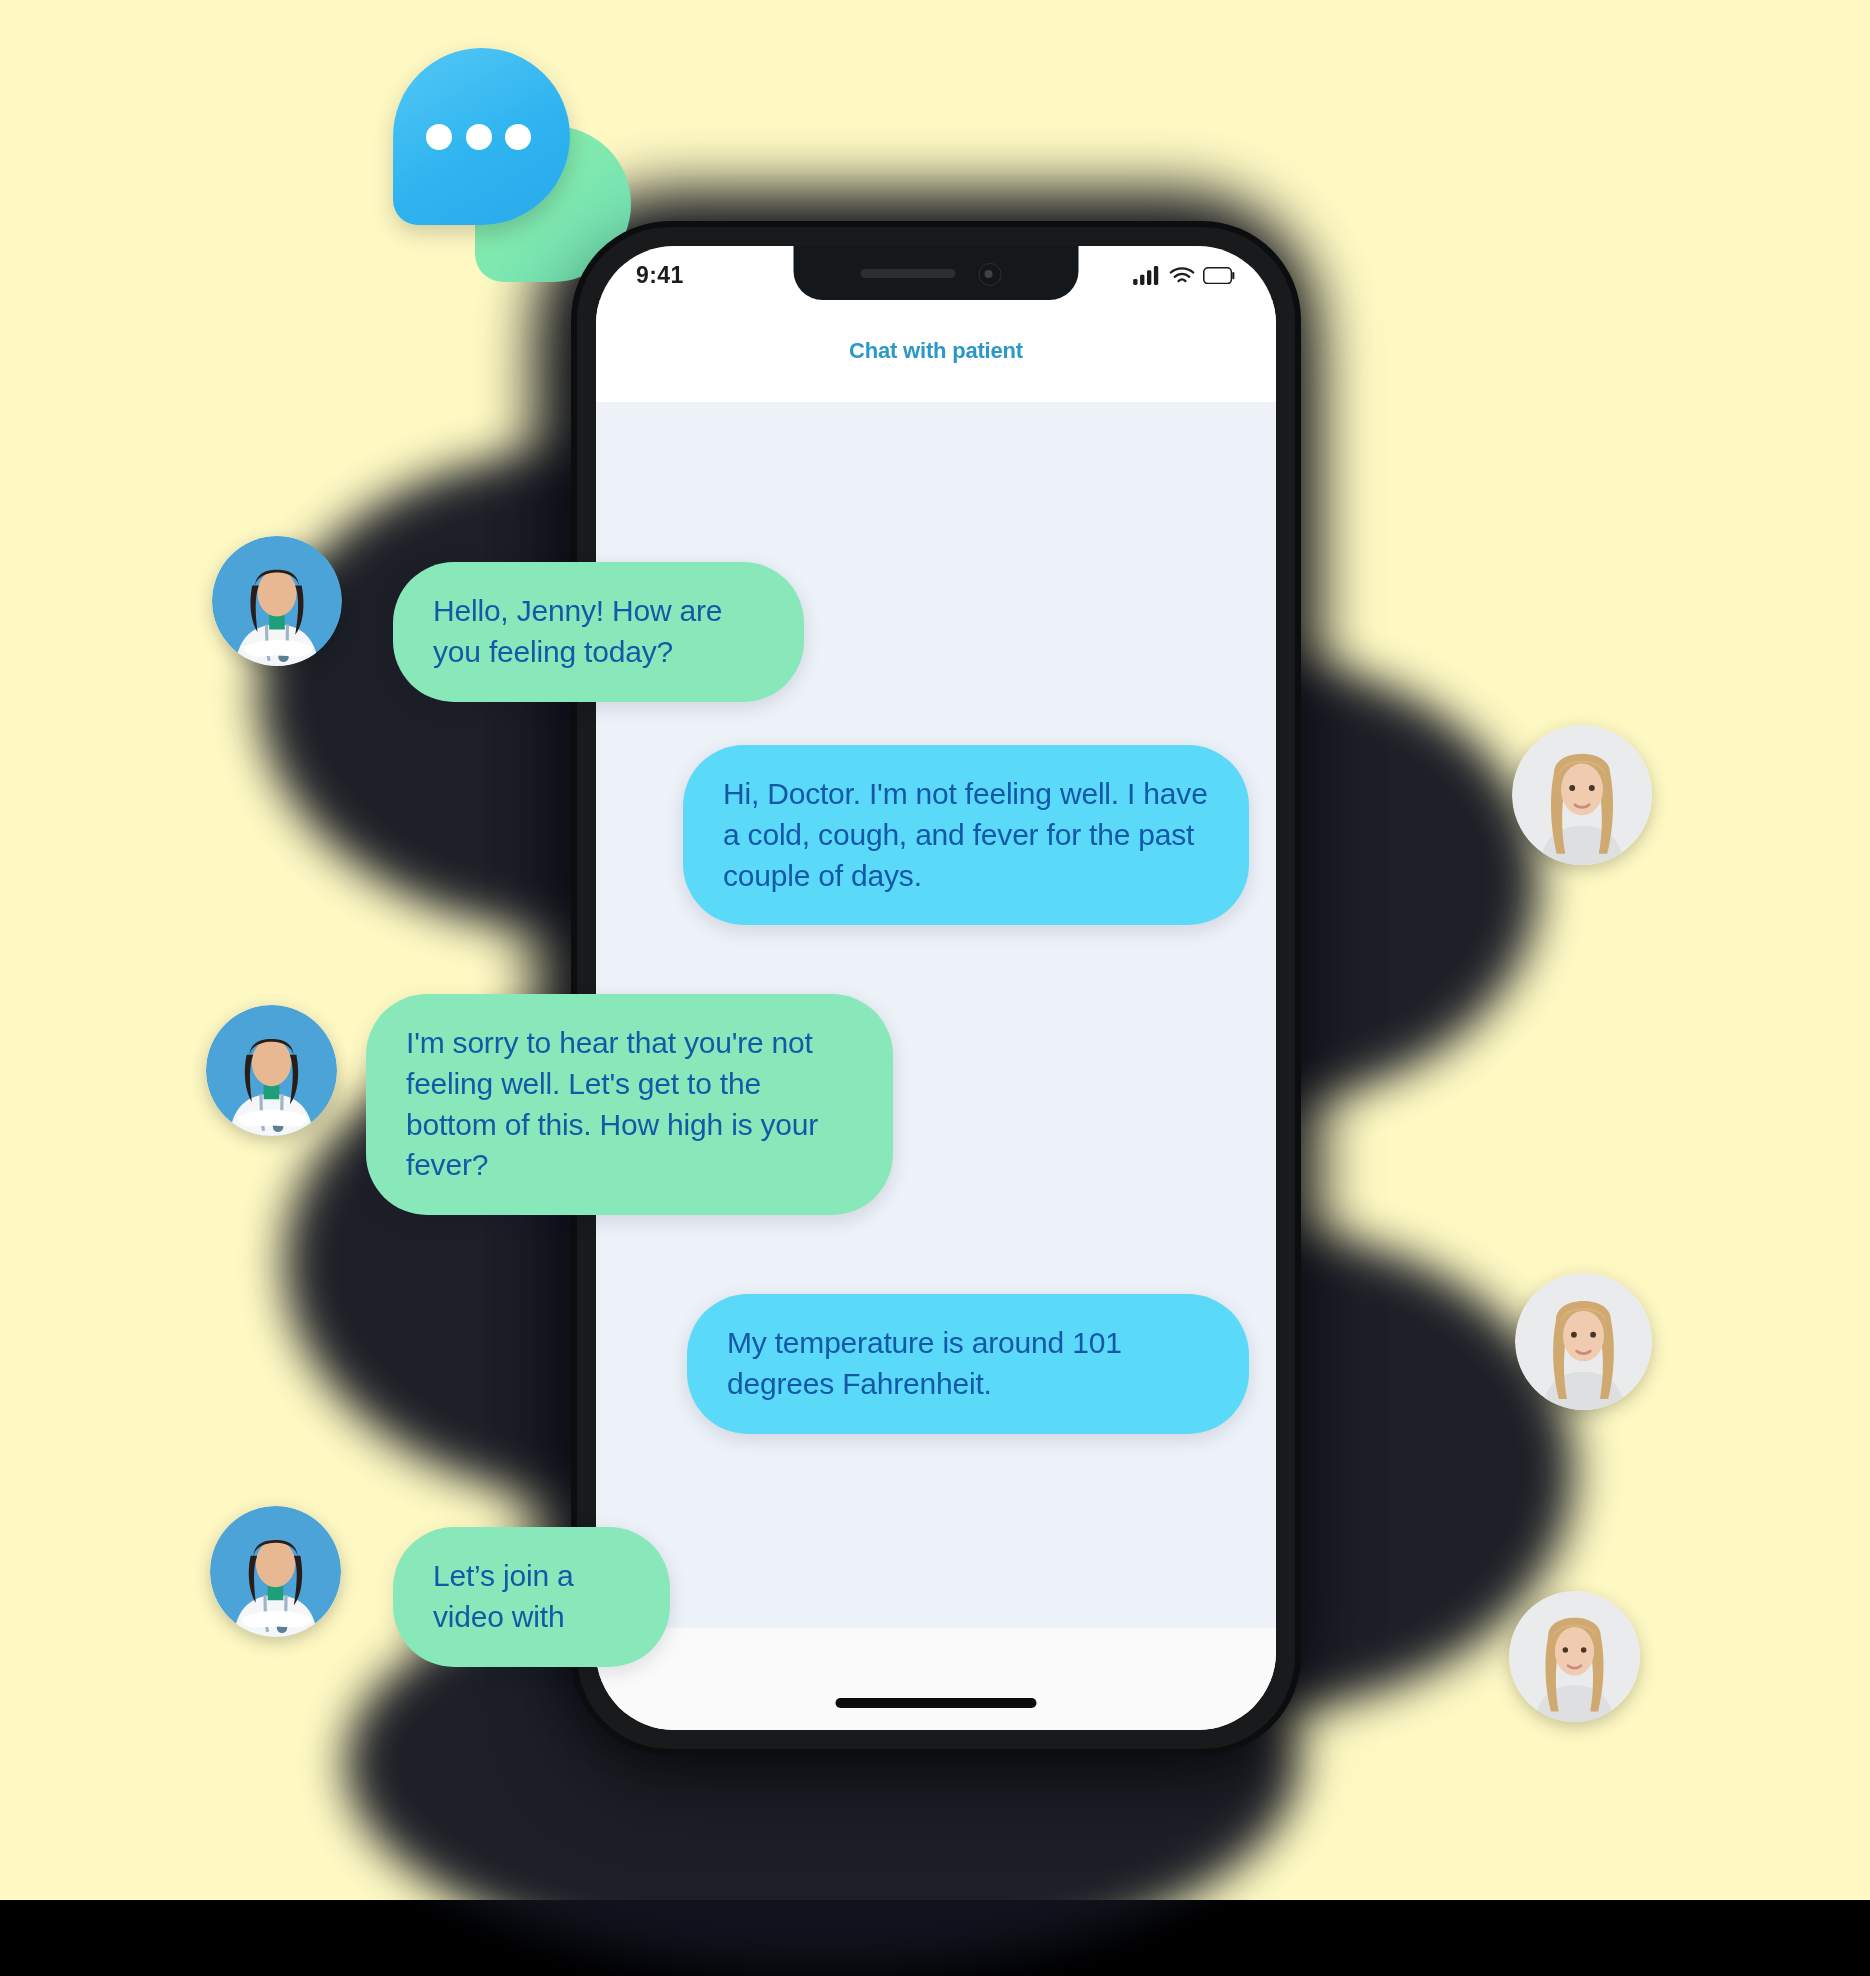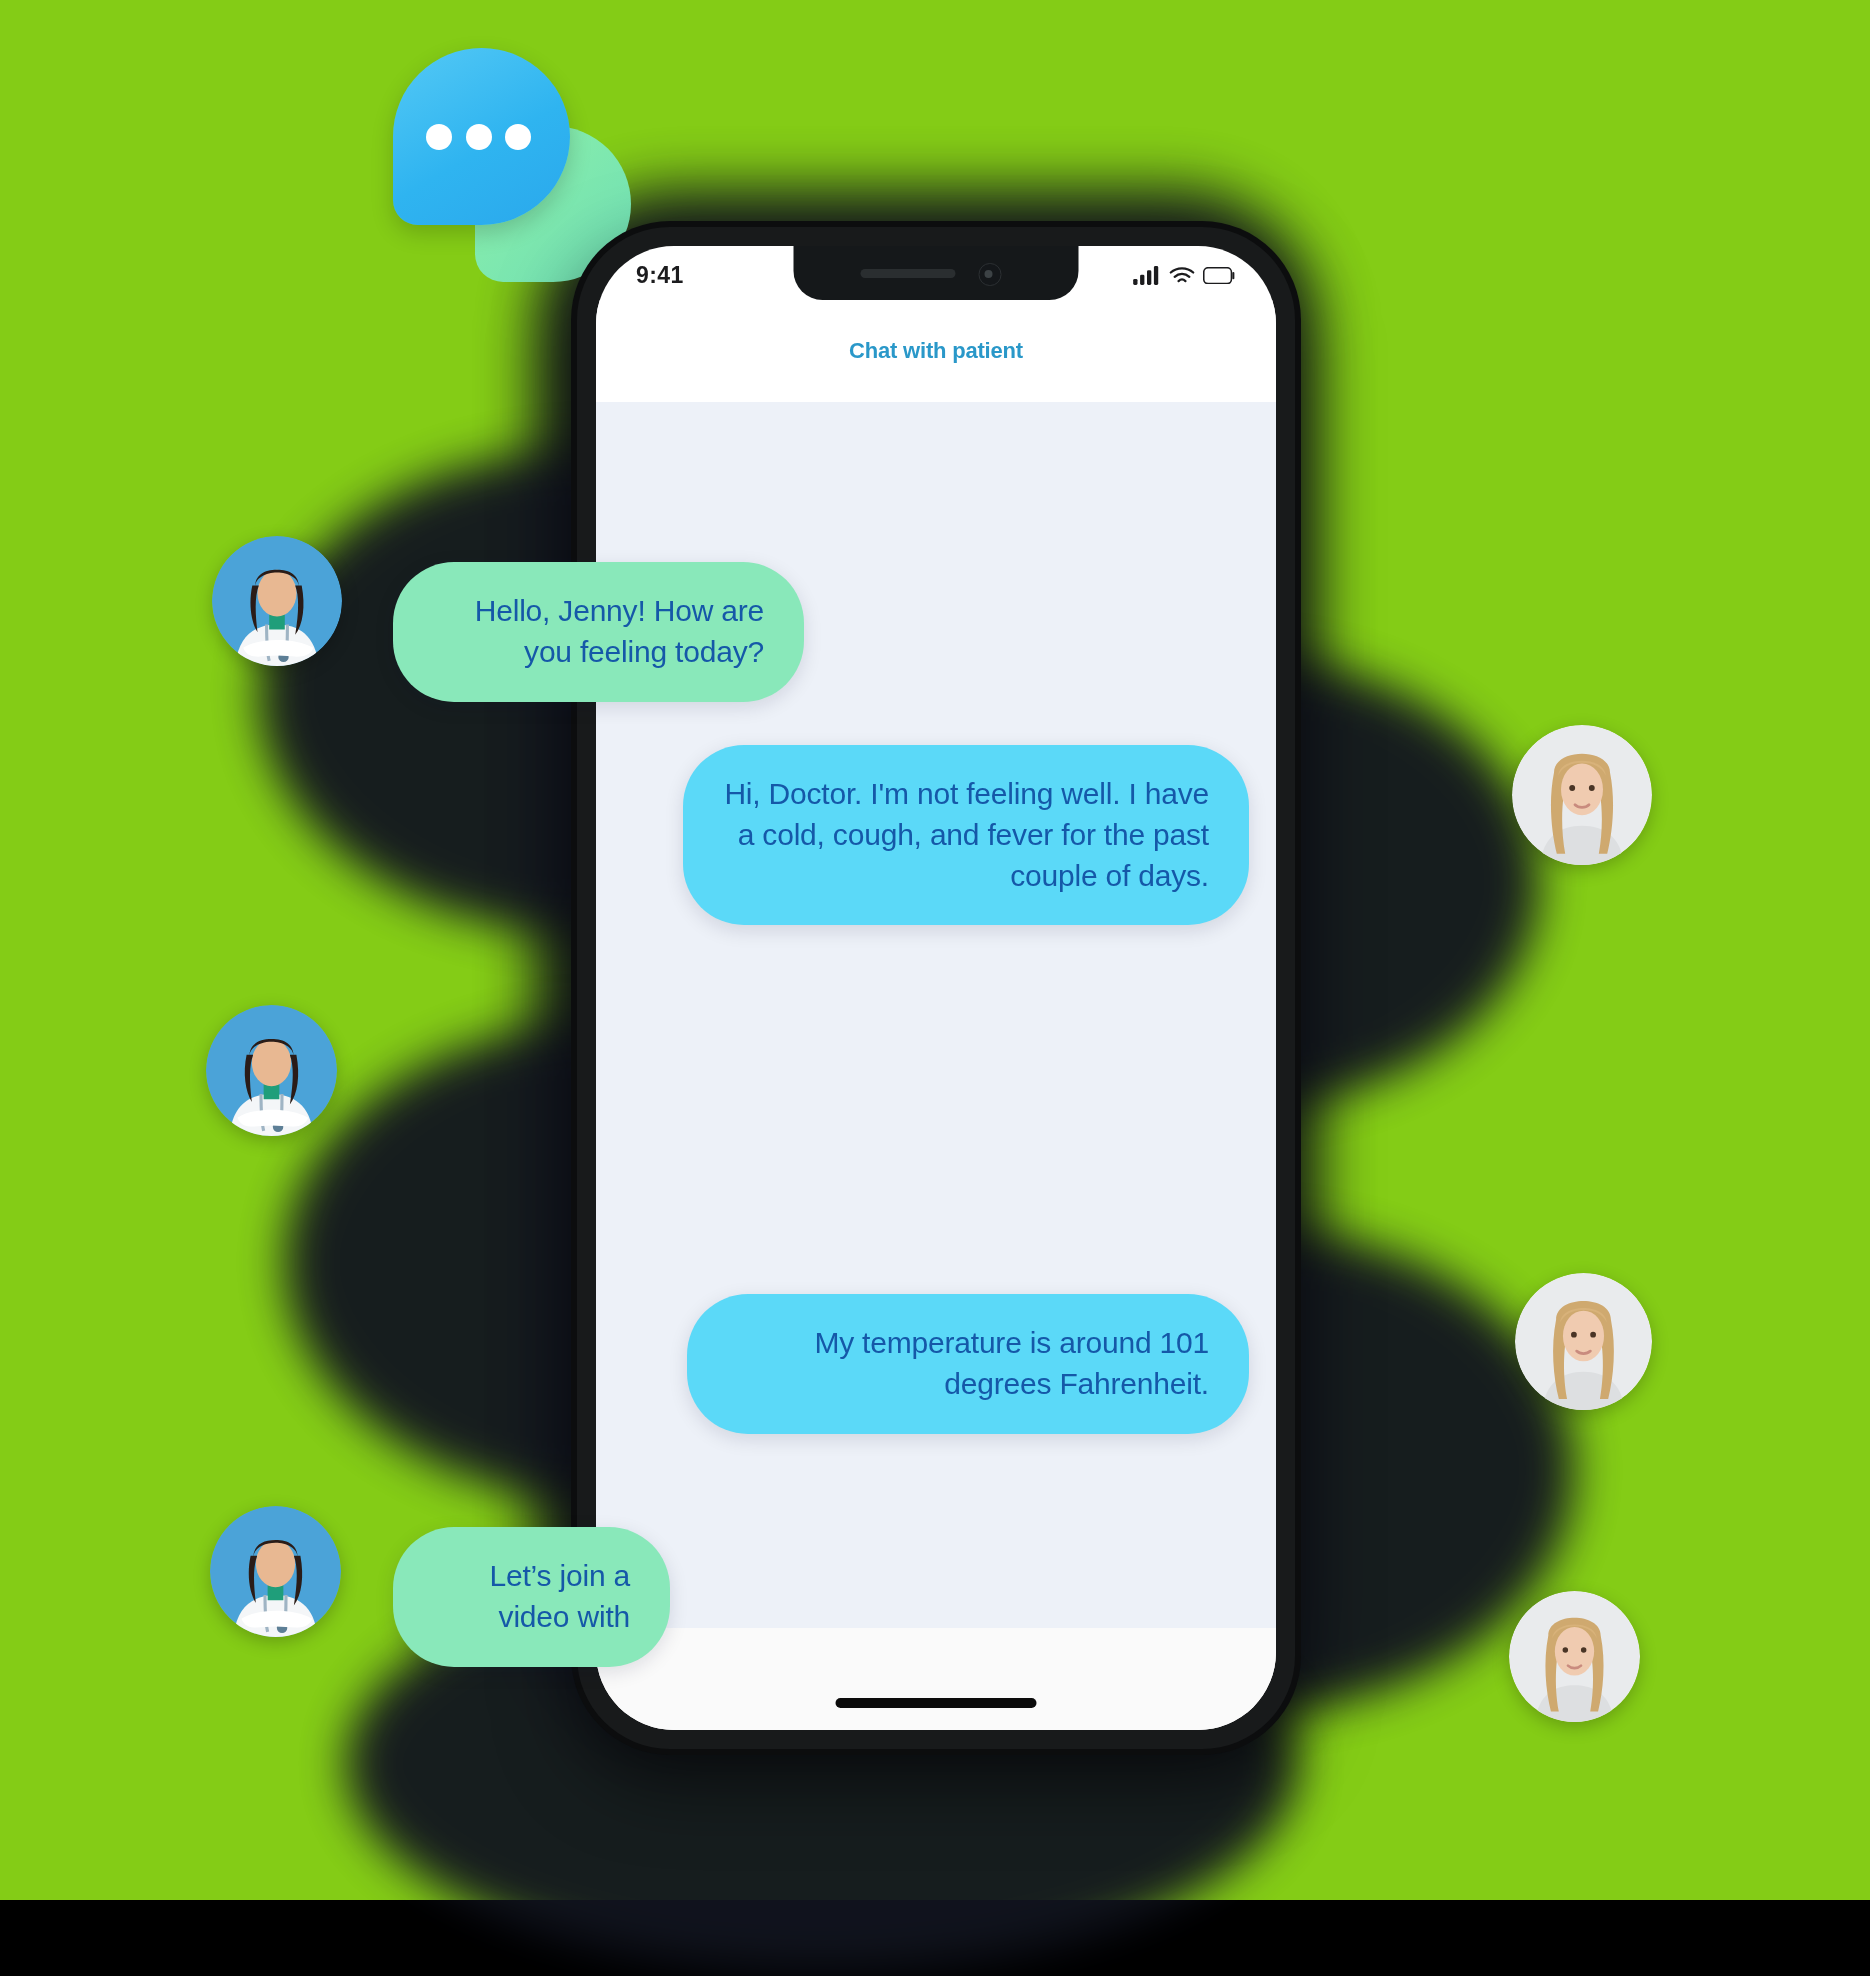--- a/index.html
+++ b/index.html
@@ -9,22 +9,21 @@
     height: 1977px;
     background: #000000;
     font-family: "Liberation Sans", sans-serif;
     overflow: hidden;
   }
 
   #stage {
     position: relative;
     width: 1870px;
     height: 1900px;
-    background: #84cc16;
-    text-align: right;
+    background: #fef9c3;
   }
 
   
   .blob {
     position: absolute;
     background: #11141f;
     filter: blur(22.5px);
     opacity: 0.95;
     border-radius: 50%;
     pointer-events: none;
@@ -363,20 +362,23 @@
         <ellipse cx="50" cy="44" rx="15" ry="18" fill="#e8b892"></ellipse>
         <path d="M33 40 C 33 24, 67 24, 67 40 C 67 30, 60 26, 50 26 C 40 26, 33 30, 33 40 Z" fill="#2a1c18"></path>
         <path d="M31 38 C 28 52, 30 66, 35 74 C 33 58, 33 46, 36 38 Z" fill="#2a1c18"></path>
         <path d="M69 38 C 72 54, 70 68, 64 76 C 67 58, 67 46, 64 38 Z" fill="#2a1c18"></path>
         <path d="M42 68 C 42 80, 42 88, 44 96" stroke="#9fb4c4" stroke-width="2.4" fill="none"></path>
         <path d="M58 68 C 58 80, 58 86, 56 92" stroke="#9fb4c4" stroke-width="2.4" fill="none"></path>
         <circle cx="55" cy="93" r="4" fill="#5d7f96"></circle>
         <path d="M24 86 C 36 78, 64 78, 78 86 C 74 96, 62 92, 50 92 C 38 92, 28 96, 24 86 Z" fill="#ffffff"></path>
       </svg>
     </div>
+    <div class="bubble doctor" id="b3">
+      <span class="bubble-text"> I'm sorry to hear that you're not feeling well. Let's get to the bottom of this. How high is your fever?</span>
+    </div>
 
     <div class="bubble patient" id="b4">
       <span class="bubble-text">My temperature is around 101 degrees Fahrenheit.</span>
     </div>
     <div class="avatar" id="av4">
       <svg viewBox="0 0 100 100">
         <circle cx="50" cy="50" r="50" fill="#e9ebed"></circle>
         <path d="M20 100 C 22 80, 34 72, 50 72 C 66 72, 78 80, 80 100 Z" fill="#dddfe1"></path>
         <path d="M30 34 C 30 16, 70 16, 70 34 C 74 54, 72 76, 68 92 L 62 92 C 66 70, 64 48, 60 36 L 40 36 C 36 48, 34 70, 38 92 L 32 92 C 28 76, 26 54, 30 34 Z" fill="#cfa96f"></path>
         <ellipse cx="50" cy="46" rx="15" ry="18.5" fill="#f0cbb0"></ellipse>

